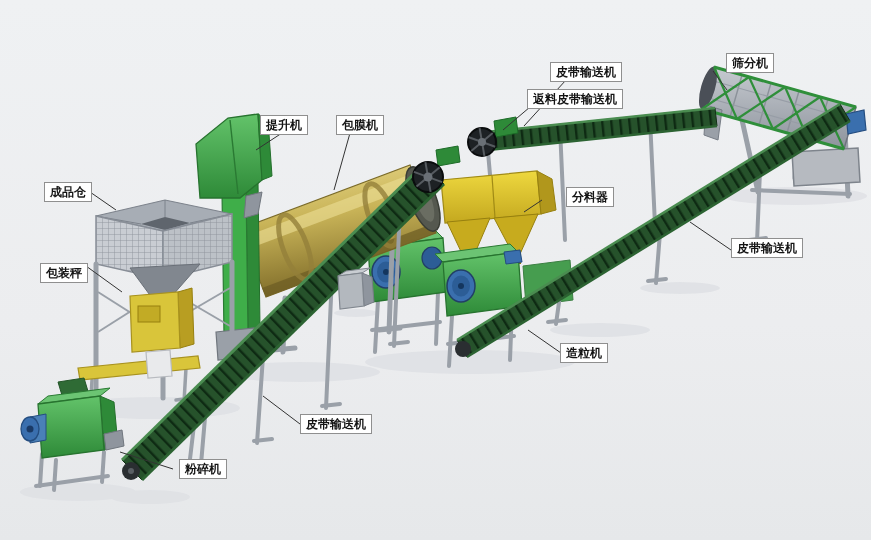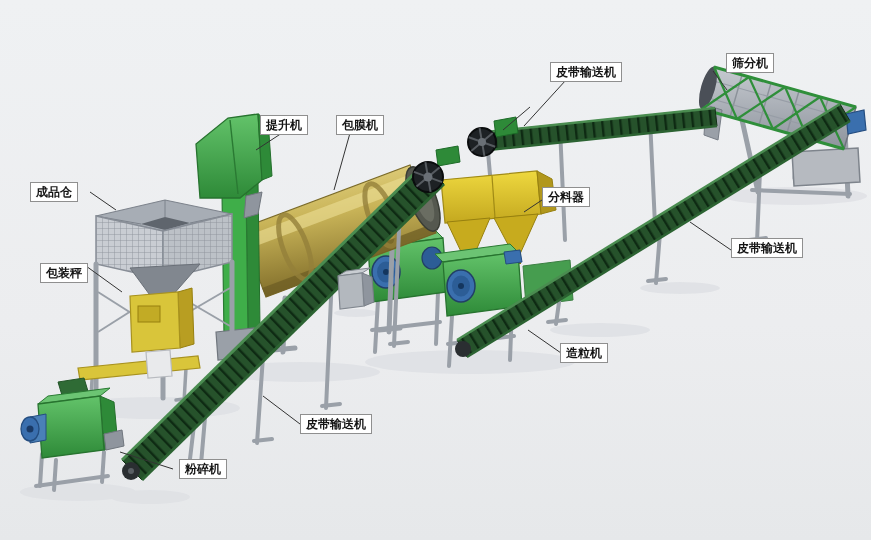--- a/index.html
+++ b/index.html
@@ -333,21 +333,22 @@
     <line x1="561" y1="353" x2="528" y2="330"></line>
     <line x1="300" y1="424" x2="263" y2="396"></line>
     <line x1="173" y1="469" x2="120" y2="452"></line>
   </g>
 </svg>
 
 <div class="label" style="left:260px;top:115px">提升机</div>
 <div class="label" style="left:336px;top:115px">包膜机</div>
 <div class="label" style="left:550px;top:62px">皮带输送机</div>
 <div class="label" style="left:726px;top:53px">筛分机</div>
-<div class="label" style="left:30px;top:182px">成品仓</div>
-<div class="label" style="left:542px;top:187px">分料器</div>
+<div class="label" style="left:527px;top:89px">返料皮带输送机</div>
+<div class="label" style="left:44px;top:182px">成品仓</div>
+<div class="label" style="left:566px;top:187px">分料器</div>
 <div class="label" style="left:40px;top:263px">包装秤</div>
 <div class="label" style="left:731px;top:238px">皮带输送机</div>
 <div class="label" style="left:560px;top:343px">造粒机</div>
 <div class="label" style="left:300px;top:414px">皮带输送机</div>
 <div class="label" style="left:179px;top:459px">粉碎机</div>
 
 </div>
 
 </body></html>

